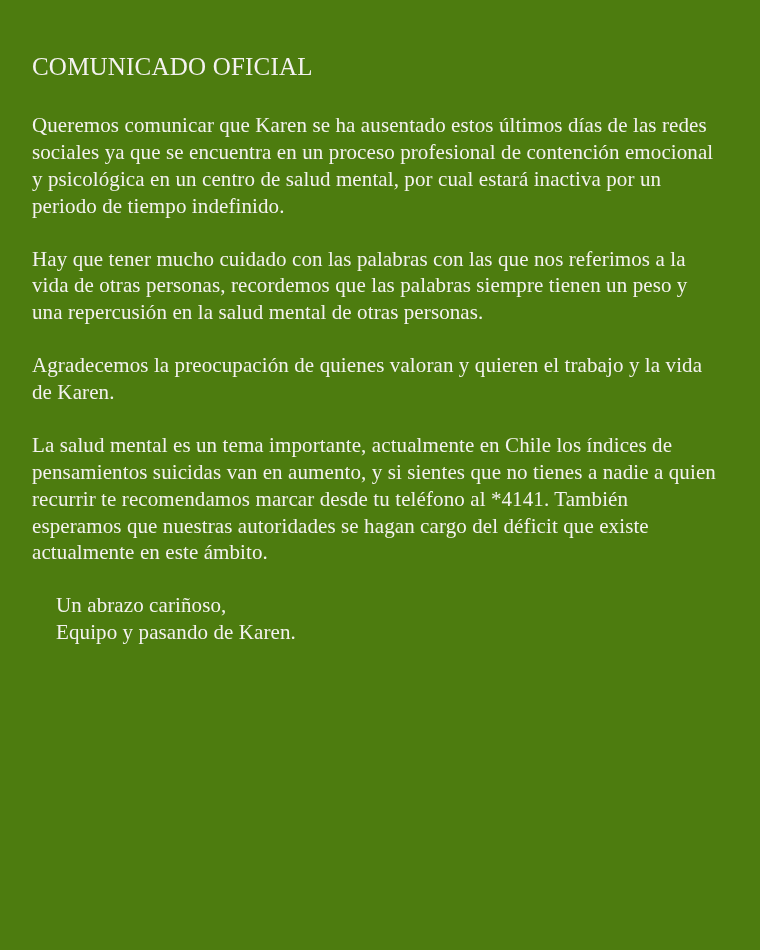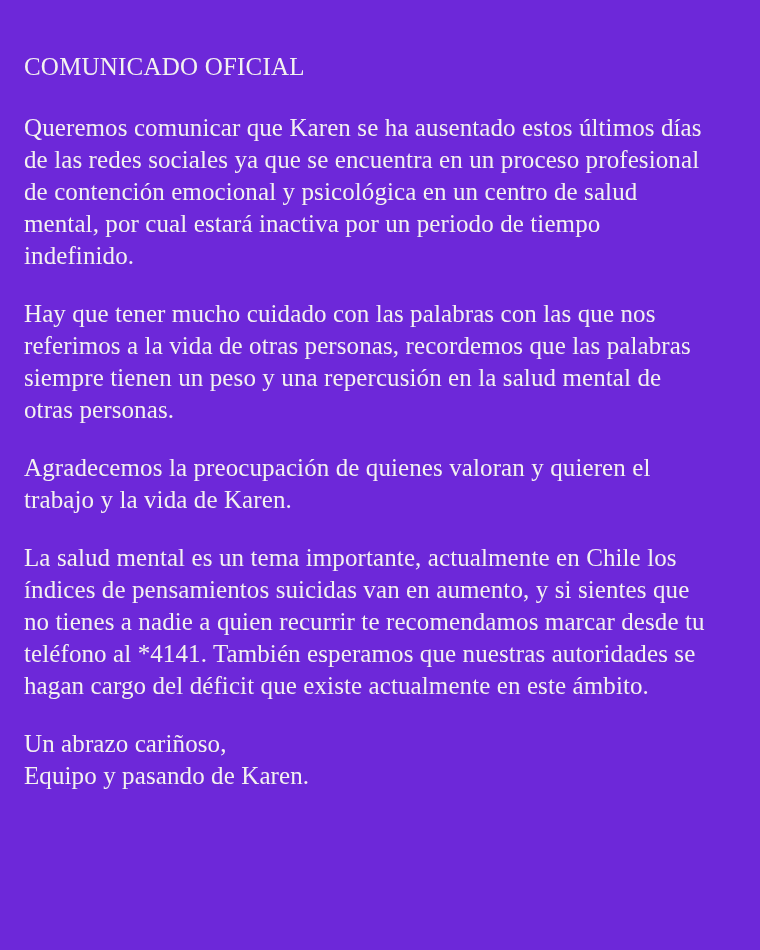--- a/index.html
+++ b/index.html
@@ -11,44 +11,45 @@
     height: 950px;
     background: #0d0d0d;
     font-family: "Liberation Serif", "DejaVu Serif", serif;
     color: #f2f0ee;
     overflow: hidden;
   }
   .statement {
     box-sizing: border-box;
     width: 760px;
     height: 950px;
-    padding: 52px 44px 30px 24px;
-    background: #6d28d9;
+    padding: 52px 44px 30px 32px;
+    background: #4d7c0f;
   }
   .statement-title {
     font-size: 25px;
     line-height: 1.2;
     letter-spacing: 0.2px;
     margin: 0 0 30px 0;
     font-weight: normal;
     color: #f4f2f0;
   }
   .statement-paragraph {
-    font-size: 25px;
+    font-size: 21px;
     line-height: 1.28;
     margin: 0 0 26px 0;
     color: #f4f2f0;
     letter-spacing: 0.1px;
     text-align: left;
   }
   .statement-paragraph:last-child {
     margin-bottom: 0;
   }
   .signoff-line {
     display: block;
+    margin-left: 24px;
   }
 </style>
 </head>
 <body>
 
 <div class="statement">
   <h1 class="statement-title">COMUNICADO OFICIAL</h1>
 
   <p class="statement-paragraph">Queremos comunicar que Karen se ha ausentado estos últimos días de las redes sociales ya que se encuentra en un proceso profesional de contención emocional y psicológica en un centro de salud mental, por cual estará inactiva por un periodo de tiempo indefinido.</p>
   <p class="statement-paragraph">Hay que tener mucho cuidado con las palabras con las que nos referimos a la vida de otras personas, recordemos que las palabras siempre tienen un peso y una repercusión en la salud mental de otras personas.</p>

